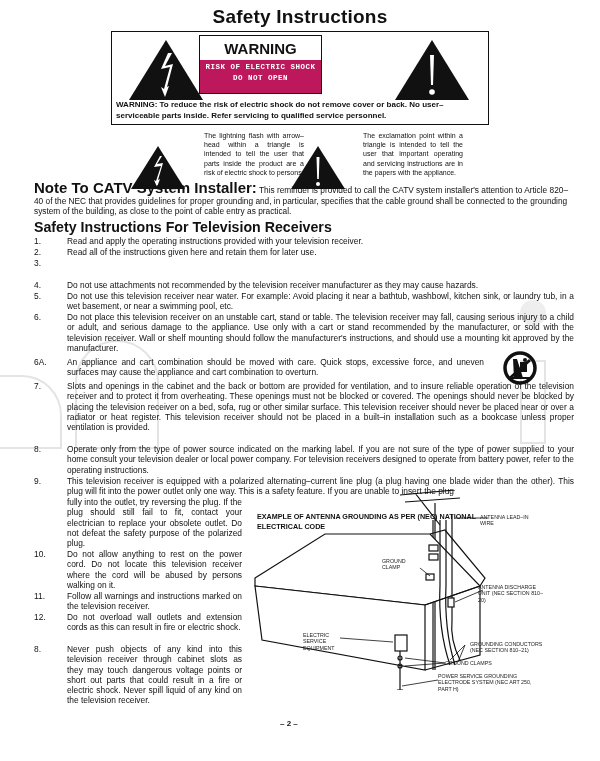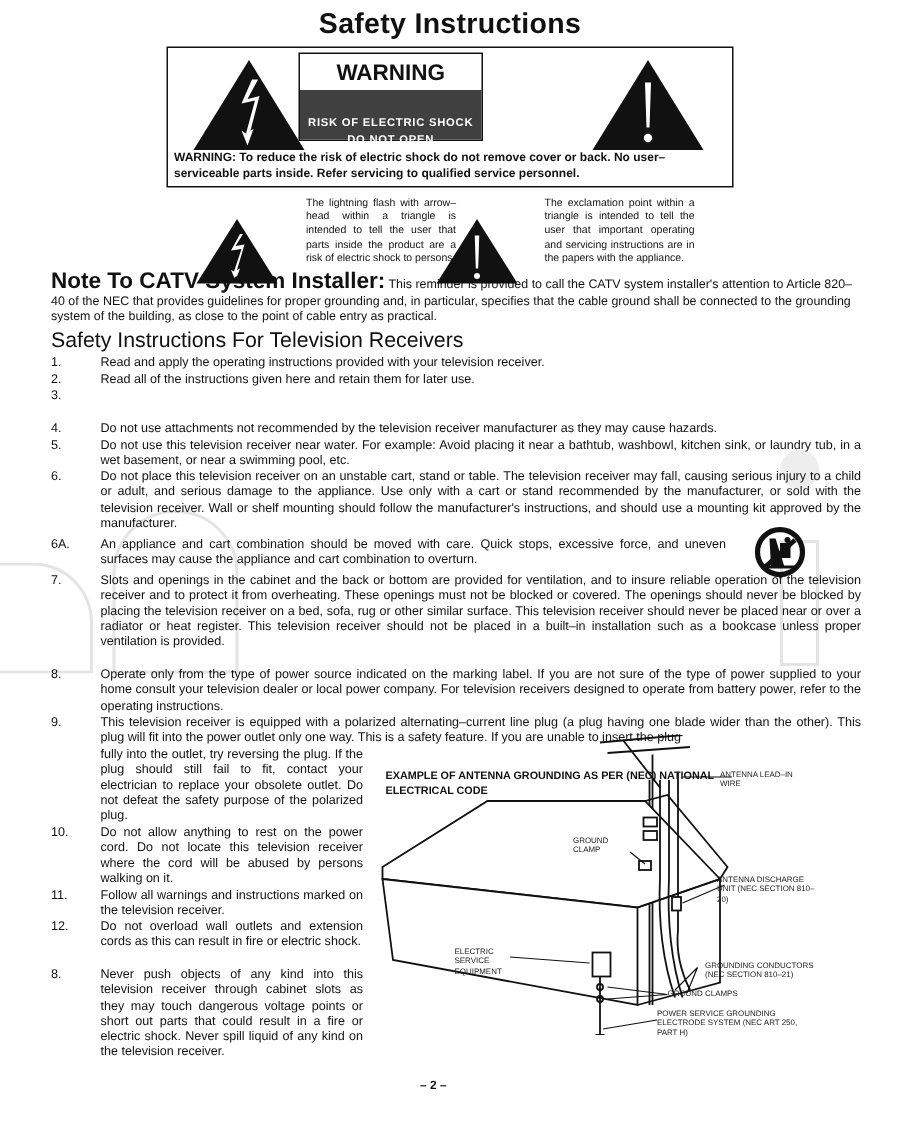--- a/index.html
+++ b/index.html
@@ -3,31 +3,31 @@
 <meta charset="utf-8">
 <style>
   html, body { margin:0; padding:0; background:#ffffff; }
   body { width:600px; height:761px; position:relative; overflow:hidden;
          font-family:"Liberation Sans", sans-serif; color:#111; }
   .abs { position:absolute; }
   #title { left:0; width:600px; top:6px; text-align:center; font-size:19px; font-weight:bold; letter-spacing:0.2px; }
   #warn-box { left:111px; top:31px; width:378px; height:94px; border:1.5px solid #111; box-sizing:border-box; }
   #warn-center { left:199px; top:35px; width:123px; height:59px; border:1.5px solid #111; box-sizing:border-box; }
   #warn-center .top { height:24px; display:flex; align-items:center; justify-content:center; font-size:15px; font-weight:bold; }
-  #warn-center .bot { position:absolute; left:0; right:0; top:24px; bottom:0; background:#404040; color:#fff;
-                      font-family:Liberation Sans, sans-serif; font-weight:bold; font-size:7.5px; line-height:11px;
-                      text-align:center; padding-top:16px; letter-spacing:0.5px; }
+  #warn-center .bot { position:absolute; left:0; right:0; top:24px; bottom:0; background:#be185d; color:#fff;
+                      font-family:Liberation Mono, monospace; font-weight:bold; font-size:7.5px; line-height:11px;
+                      text-align:center; padding-top:2px; letter-spacing:0.5px; }
   #warn-text { left:116px; top:99px; width:368px; font-size:8px; font-weight:bold; line-height:11px; }
   .tri { position:absolute; }
   .caption { font-size:7px; line-height:9.2px; text-align:justify; }
   #cap-left { left:204px; top:131px; width:100px; }
   #cap-right { left:363px; top:131px; width:100px; }
   #catv { left:34px; top:183px; width:540px; font-size:8.3px; line-height:10.5px; }
   #catv .lead { font-weight:bold; font-size:15px; }
-  #h2 { left:34px; top:219px; font-size:14.2px; font-weight:normal; }
+  #h2 { left:34px; top:219px; font-size:14.2px; font-weight:bold; }
   .item { position:absolute; font-size:8.4px; line-height:10.3px; text-align:justify; }
   .item .num { position:absolute; left:0; top:0; }
   .item .txt { position:absolute; left:18px; top:0; right:0;padding-left:15px; }
   #diagram-title { left:257px; top:512px; width:230px; font-size:7.2px; font-weight:bold; line-height:9.5px; }
   .dlabel { position:absolute; font-size:5.3px; line-height:6.4px; color:#222; }
   #page-num { left:280px; top:719px; font-size:8px; font-weight:bold; }
   .wm { position:absolute; border:2px solid #e4e4e4; }
 </style>
 </head>
 <body>

